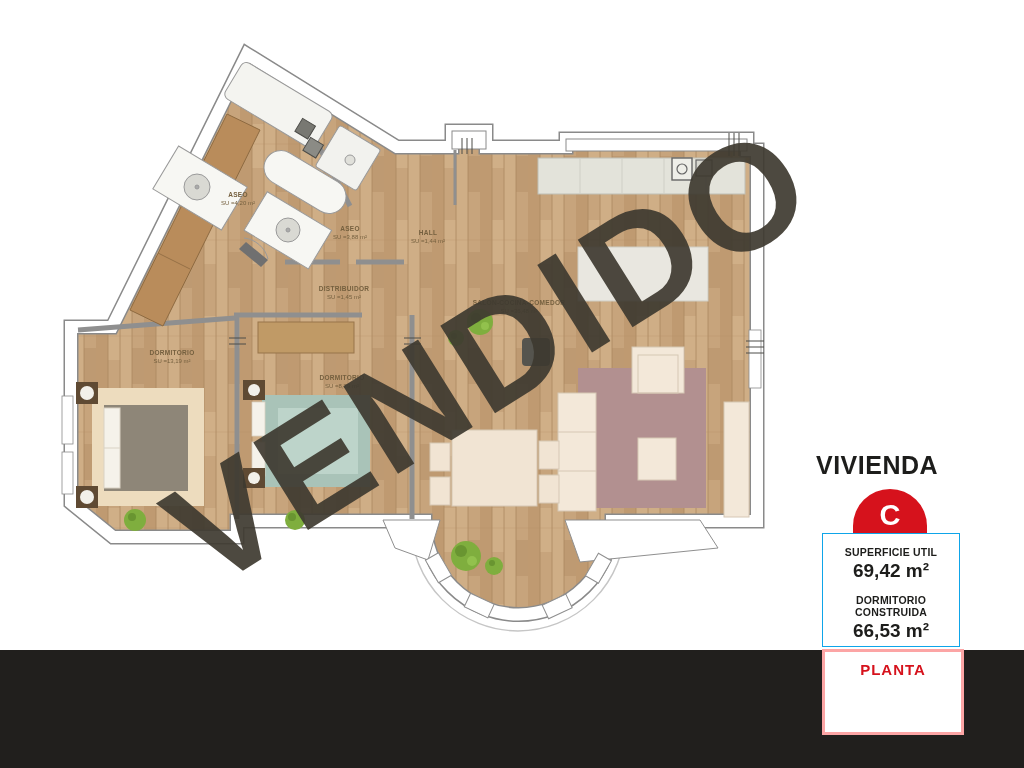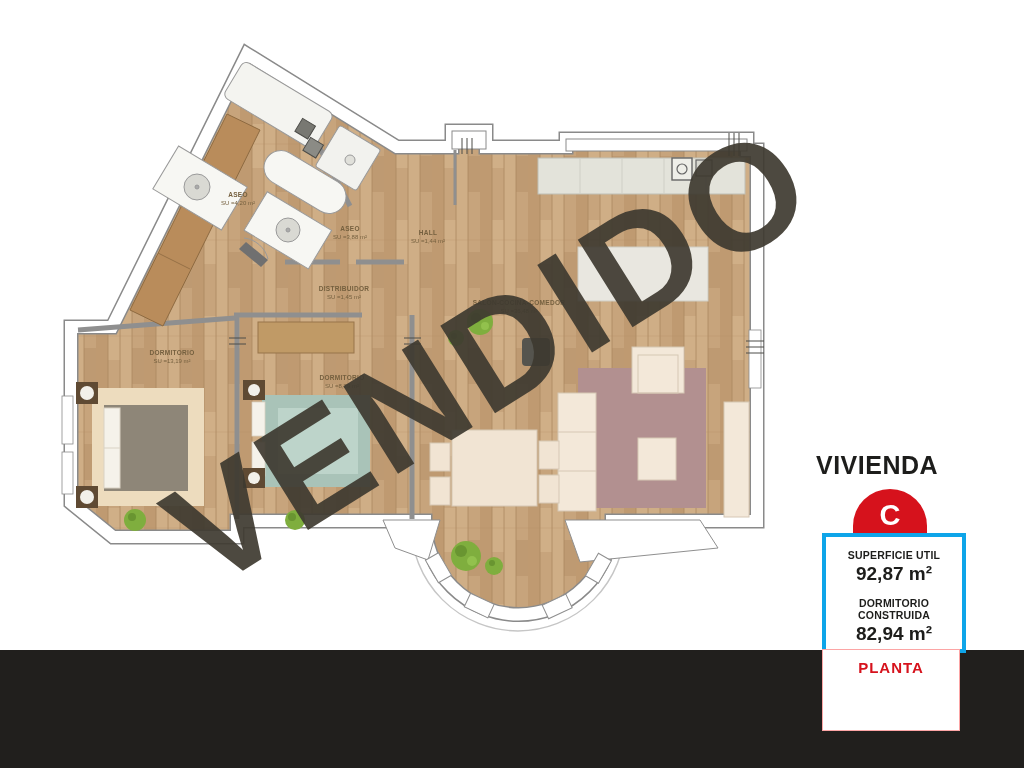--- a/index.html
+++ b/index.html
@@ -27,27 +27,27 @@
     position:absolute;left:816px;top:451px;width:148px;
     font-size:25px;font-weight:bold;color:#1d1d1b;letter-spacing:.5px;z-index:10;
   }
   #unit-dome{
     position:absolute;left:853px;top:489px;width:74px;height:44px;z-index:11;
     background:#d6121c;border-radius:37px 37px 0 0;
     text-align:center;color:#fff;font-size:29px;font-weight:bold;line-height:52px;
   }
   #surface-box{
     position:absolute;left:822px;top:533px;width:136px;height:112px;z-index:10;
-    background:#fff;border:4px solid #0ea5e9;text-align:center;color:#1d1d1b;
+    background:#fff;border:1px solid #0ea5e9;text-align:center;color:#1d1d1b;
   }
   #surface-box .slabel{font-size:10.5px;font-weight:bold;margin-top:12px;letter-spacing:.2px;}
   #surface-box .svalue{font-size:19px;font-weight:bold;margin-top:2px;}
   #planta-box{
     position:absolute;left:822px;top:649px;width:136px;height:80px;z-index:12;
-    background:#fff;border:1px solid #fca5a5;text-align:center;
+    background:#fff;border:3px solid #fca5a5;text-align:center;
   }
   #planta-box .plabel{font-size:15px;font-weight:bold;color:#d6121c;letter-spacing:1px;margin-top:9px;}
   #planta-box .pnum{font-size:40px;font-weight:bold;color:#d6121c;line-height:40px;}
   #planta-box .pord{font-size:21px;font-weight:bold;color:#d6121c;position:relative;top:-13px;}
   
   #footer{
     position:absolute;left:0;top:650px;width:1024px;height:118px;
     background:#211f1d;z-index:8;
   }
 </style>
@@ -245,23 +245,23 @@
 </div>
 
 <div id="watermark">VENDIDO</div>
 
 <div id="vivienda-title">VIVIENDA</div>
 <div id="unit-dome">
   <span>C</span>
 </div>
 <div id="surface-box">
   <div class="slabel">SUPERFICIE UTIL</div>
-  <div class="svalue">92,87 m²</div>
+  <div class="svalue">69,42 m²</div>
   <div class="slabel">DORMITORIO CONSTRUIDA</div>
-  <div class="svalue">82,94 m²</div>
+  <div class="svalue">66,53 m²</div>
 </div>
 <div id="planta-box">
   <div class="plabel">PLANTA</div>
 </div>
 
 <div id="footer">
   
   
   
   

